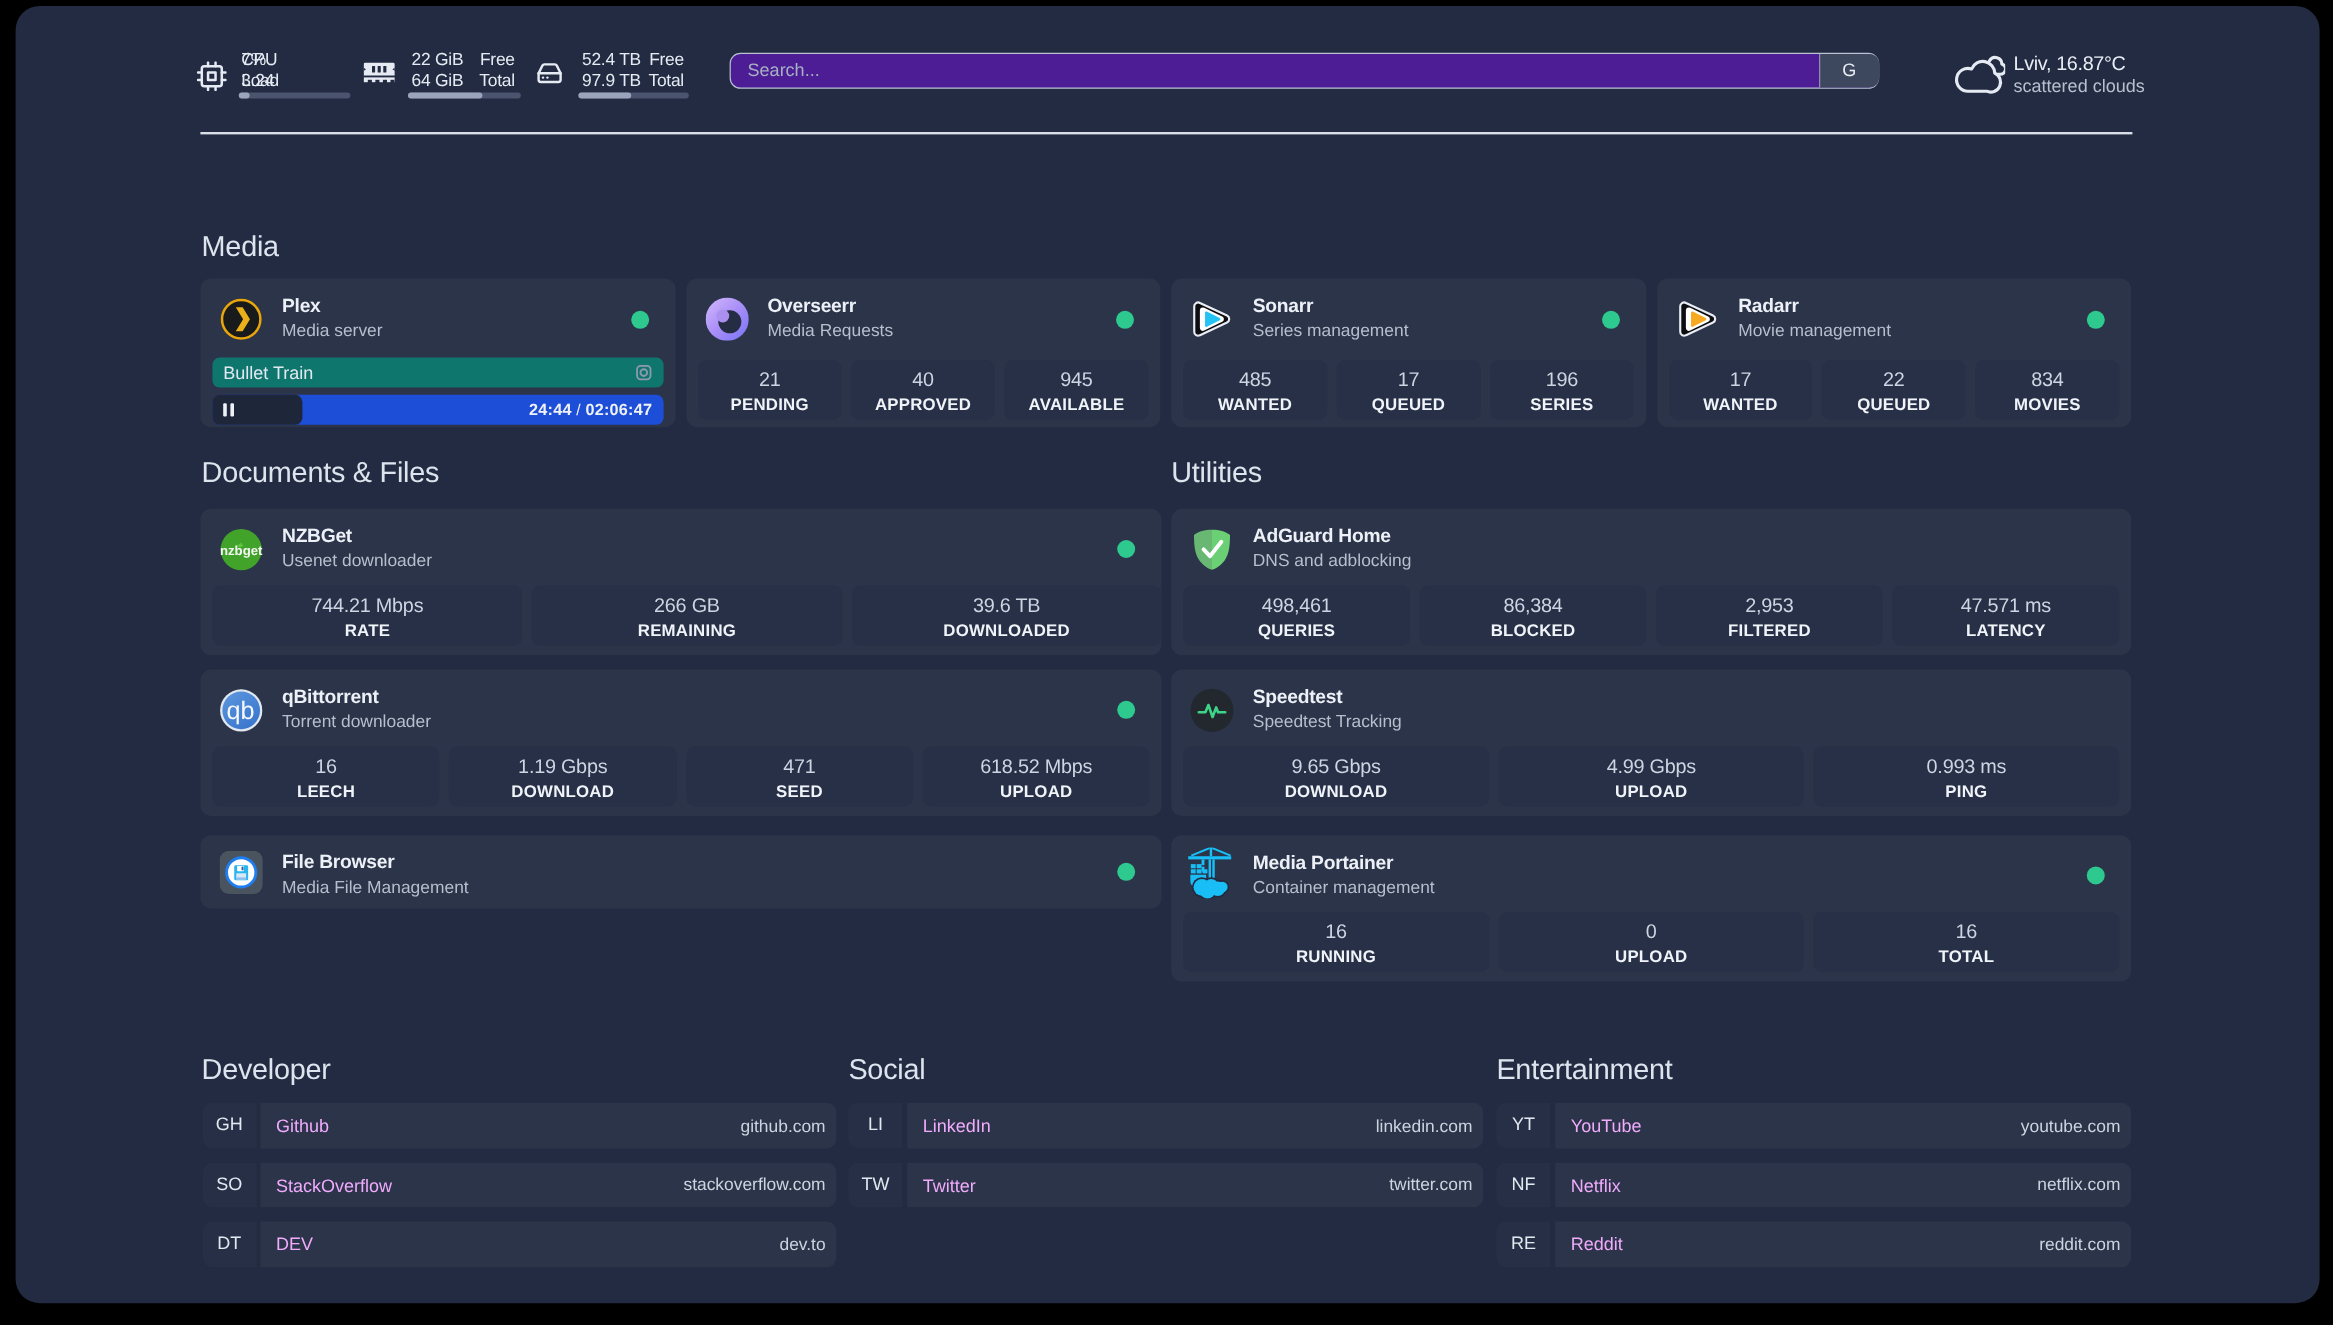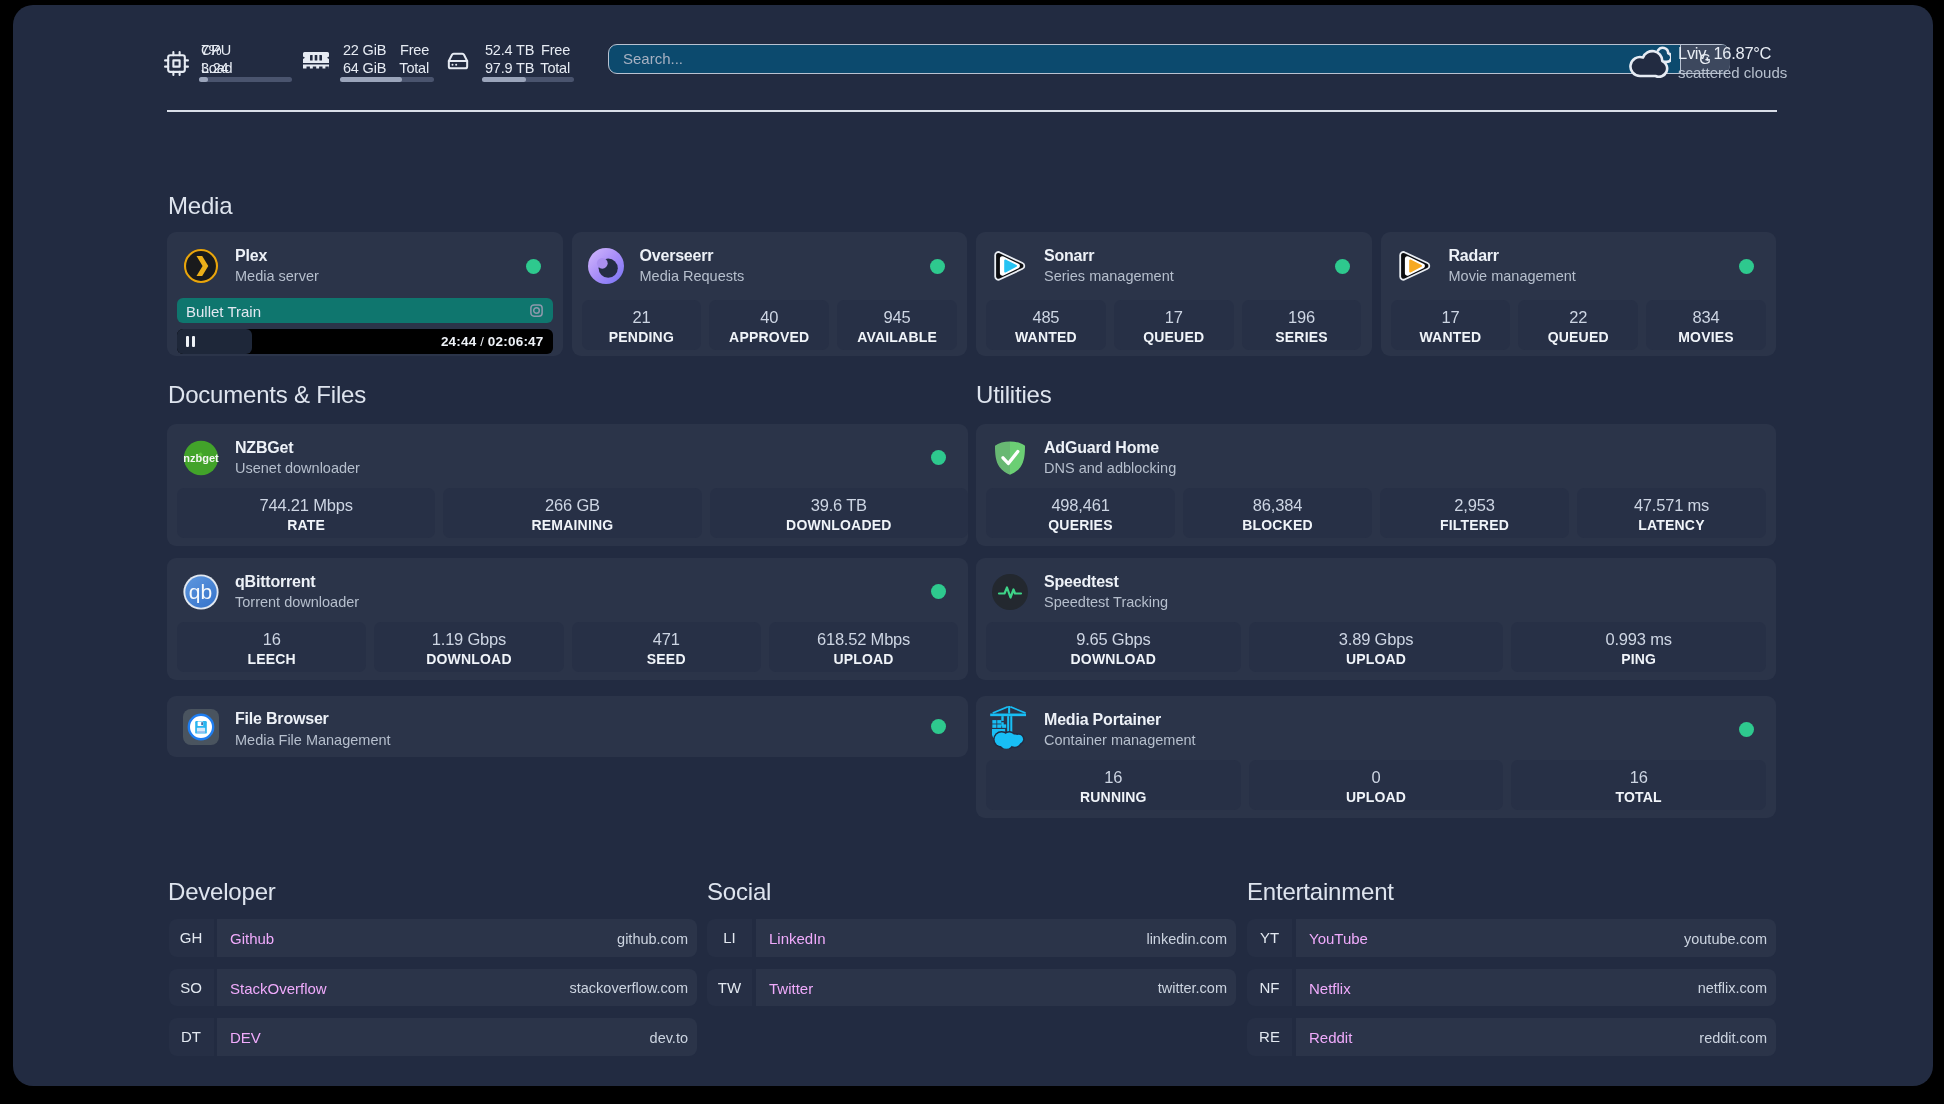--- a/index.html
+++ b/index.html
@@ -59,21 +59,21 @@
     <line x1="22" y1="12" x2="2" y2="12"></line>
     <path d="M5.45 5.11 2 12v6a2 2 0 0 0 2 2h16a2 2 0 0 0 2-2v-6l-3.45-6.89A2 2 0 0 0 16.76 4H7.24a2 2 0 0 0-1.79 1.11z"></path>
     <line x1="6" y1="16" x2="6.01" y2="16"></line>
     <line x1="10" y1="16" x2="10.01" y2="16"></line>
   </svg>
 <div class="rtext" style="left:485px;top:42px">52.4 TB<br>97.9 TB</div>
 <div class="rtext" style="left:485px;top:42px;width:85px;text-align:right">Free<br>Total</div>
 <div class="rbar" style="left:482px;top:77px;width:92px">
     <div class="rfill" style="width:44px"></div>
   </div>
-<div class="abs" style="left:608px;top:44px;width:1122px;height:30px;background:#0c4a6e;border:1.5px solid #b9c2d1;border-radius:9px;">
+<div class="abs" style="left:608px;top:44px;width:958px;height:30px;background:#4c1d95;border:1.5px solid #b9c2d1;border-radius:9px;">
   <div class="abs" style="left:14px;top:5px;font-size:15px;color:#a7b1c2">Search...</div>
   <div class="abs" style="right:-0.5px;top:-0.5px;width:50px;height:28.5px;background:#3d485e;border-radius:0 8px 8px 0;border-left:1.5px solid #b9c2d1;text-align:center;line-height:28px;font-size:15px;color:#e9edf4">G</div>
 </div>
 <svg class="abs" style="left:1629px;top:45px" width="42" height="34" viewBox="0 0 42 34" fill="none" stroke="#e6ebf3" stroke-width="2.6" stroke-linecap="round" stroke-linejoin="round">
 <path d="M29 5.5 a5.5 5.5 0 0 1 10.2 2.8 a4.4 4.4 0 0 1 -1.4 8.6 h-3"></path>
 <path d="M26.5 31 h-15.5 a9.5 9.5 0 1 1 3 -18.5 a10 10 0 0 1 19.3 3.5 a7.5 7.5 0 0 1 -6.8 15 z" fill="#222b41"></path>
 </svg>
 <div class="abs" style="left:1678px;top:44px;font-size:16.5px;letter-spacing:-0.3px;color:#e8edf4">Lviv, 16.87°C</div>
 <div class="abs" style="left:1678px;top:64px;font-size:15px;color:#b7c0ce">scattered clouds</div>
 <div class="abs" style="left:167px;top:110px;width:1610px;height:2px;background:#d9dee8"></div>
@@ -88,21 +88,21 @@
   <div class="ctitle">Plex</div>
     <div class="csub">Media server</div>
   <div class="dot" style="left:358.5px;top:27px"></div>
   <div class="abs" style="left:10px;top:66px;width:375.5px;height:25px;background:#0f766e;border-radius:6px">
     <div class="abs" style="left:9px;top:4.5px;font-size:15px;color:#e2e8f1">Bullet Train</div>
     <svg class="abs" style="right:9px;top:5px" width="15" height="15" viewBox="0 0 24 24" fill="none" stroke="#8d99ac" stroke-width="2.4">
         <rect x="3" y="3" width="18" height="18" rx="5"></rect>
         <circle cx="12" cy="12" r="4.5"></circle>
       </svg>
   </div>
-  <div class="abs" style="left:10px;top:97px;width:375.5px;height:25px;background:#000000;border-radius:6px">
+  <div class="abs" style="left:10px;top:97px;width:375.5px;height:25px;background:#1d4ed8;border-radius:6px">
     <div class="abs" style="left:0;top:0;width:75px;height:25px;background:#1e2739;border-radius:6px"></div>
     <div class="abs" style="left:9px;top:7px;width:3.2px;height:11px;background:#eef2f7;border-radius:1px"></div>
     <div class="abs" style="left:15px;top:7px;width:3.2px;height:11px;background:#eef2f7;border-radius:1px"></div>
     <div class="abs" style="right:9px;top:5px;font-size:13.5px;font-weight:bold;color:#eef2f7;letter-spacing:.2px">24:44<span style="font-weight:normal;font-size:13px"> / </span>02:06:47</div>
   </div>
 </div>
 <div class="card" style="left:571.5px;top:232px;width:395.5px;height:124px">
   <svg class="cicon" viewBox="0 0 36 36">
       <defs>
         <linearGradient id="ov" x1="0" y1="0" x2="1" y2="1">
@@ -284,21 +284,21 @@
       <circle cx="18" cy="18" r="18" fill="#23282f"></circle>
       <path d="M7 19.5 h5.5 l2.5 -6 l3.5 10 l3 -8 l1.5 4 h6" fill="none" stroke="#3ed488" stroke-width="2.2" stroke-linecap="round" stroke-linejoin="round"></path>
     </svg>
   <div class="ctitle">Speedtest</div>
     <div class="csub">Speedtest Tracking</div>
   <div class="statbox" style="left:10px;top:64px;width:254.7px">
       <div class="statnum">9.65 Gbps</div>
       <div class="statlab">DOWNLOAD</div>
     </div>
   <div class="statbox" style="left:272.7px;top:64px;width:254.7px">
-      <div class="statnum">3.89 Gbps</div>
+      <div class="statnum">4.99 Gbps</div>
       <div class="statlab">UPLOAD</div>
     </div>
   <div class="statbox" style="left:535.3px;top:64px;width:254.7px">
       <div class="statnum">0.993 ms</div>
       <div class="statlab">PING</div>
     </div>
 </div>
 <div class="card" style="left:976px;top:696px;width:800px;height:122px">
   <svg class="cicon" style="left:13px;top:10px;width:43px;height:43px" viewBox="0 0 36 36" fill="#18bef5">
       <rect x="1" y="6.3" width="30" height="2.2"></rect>

